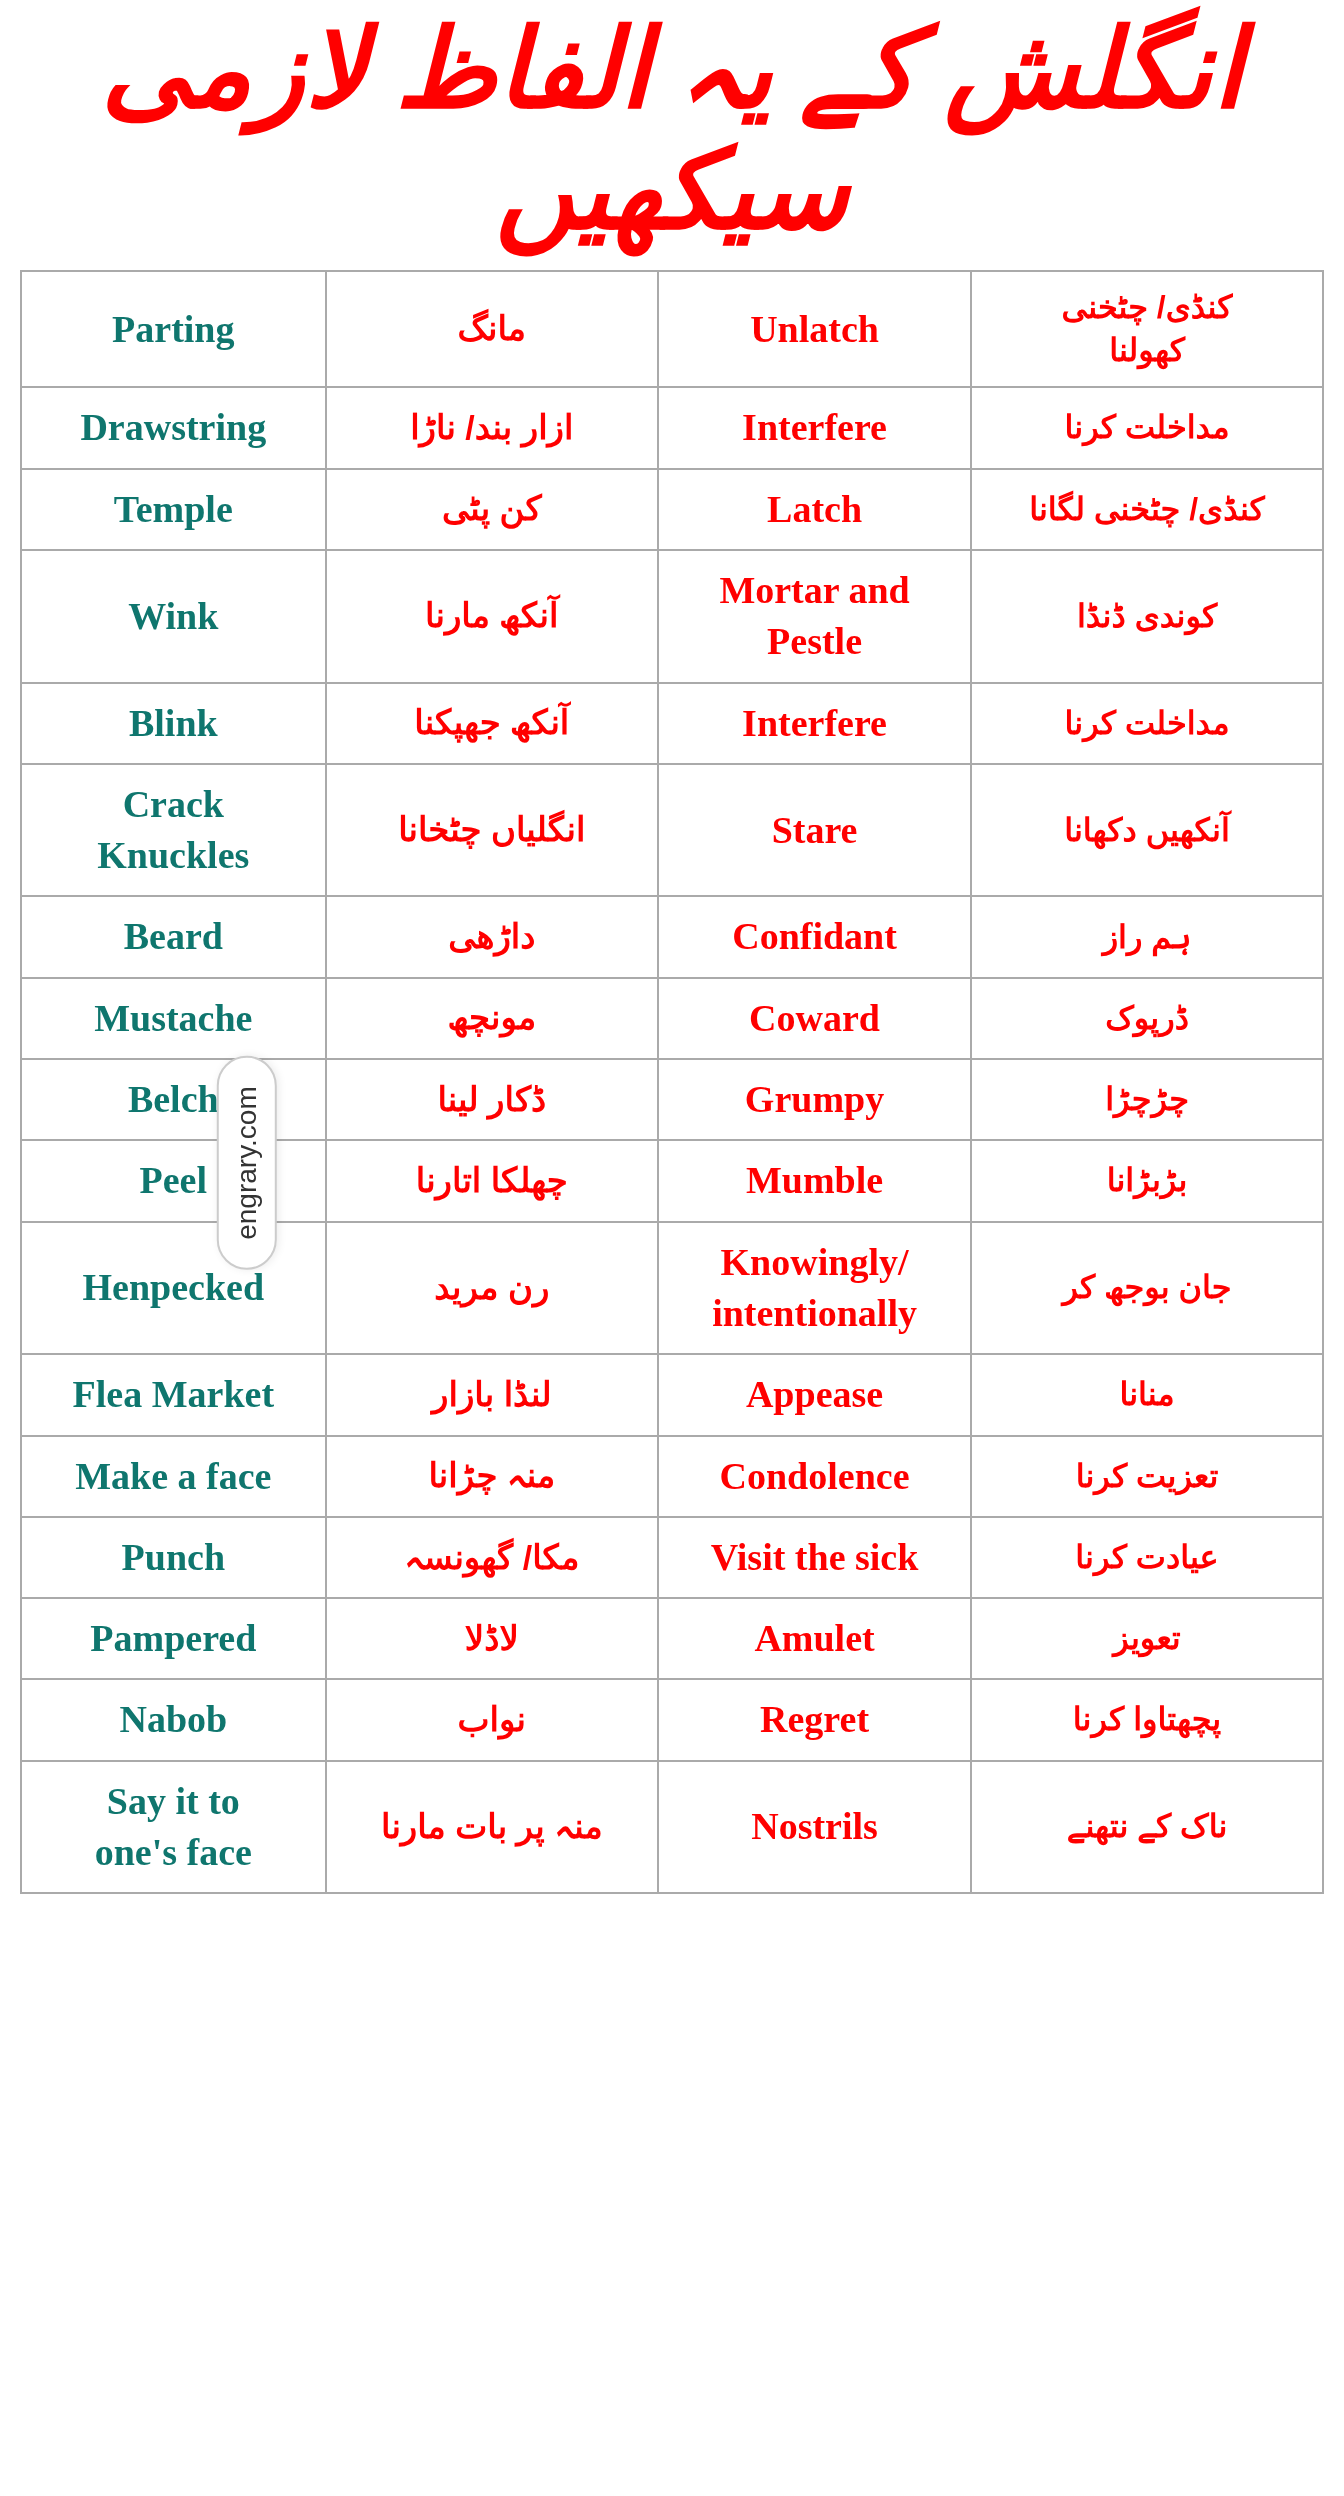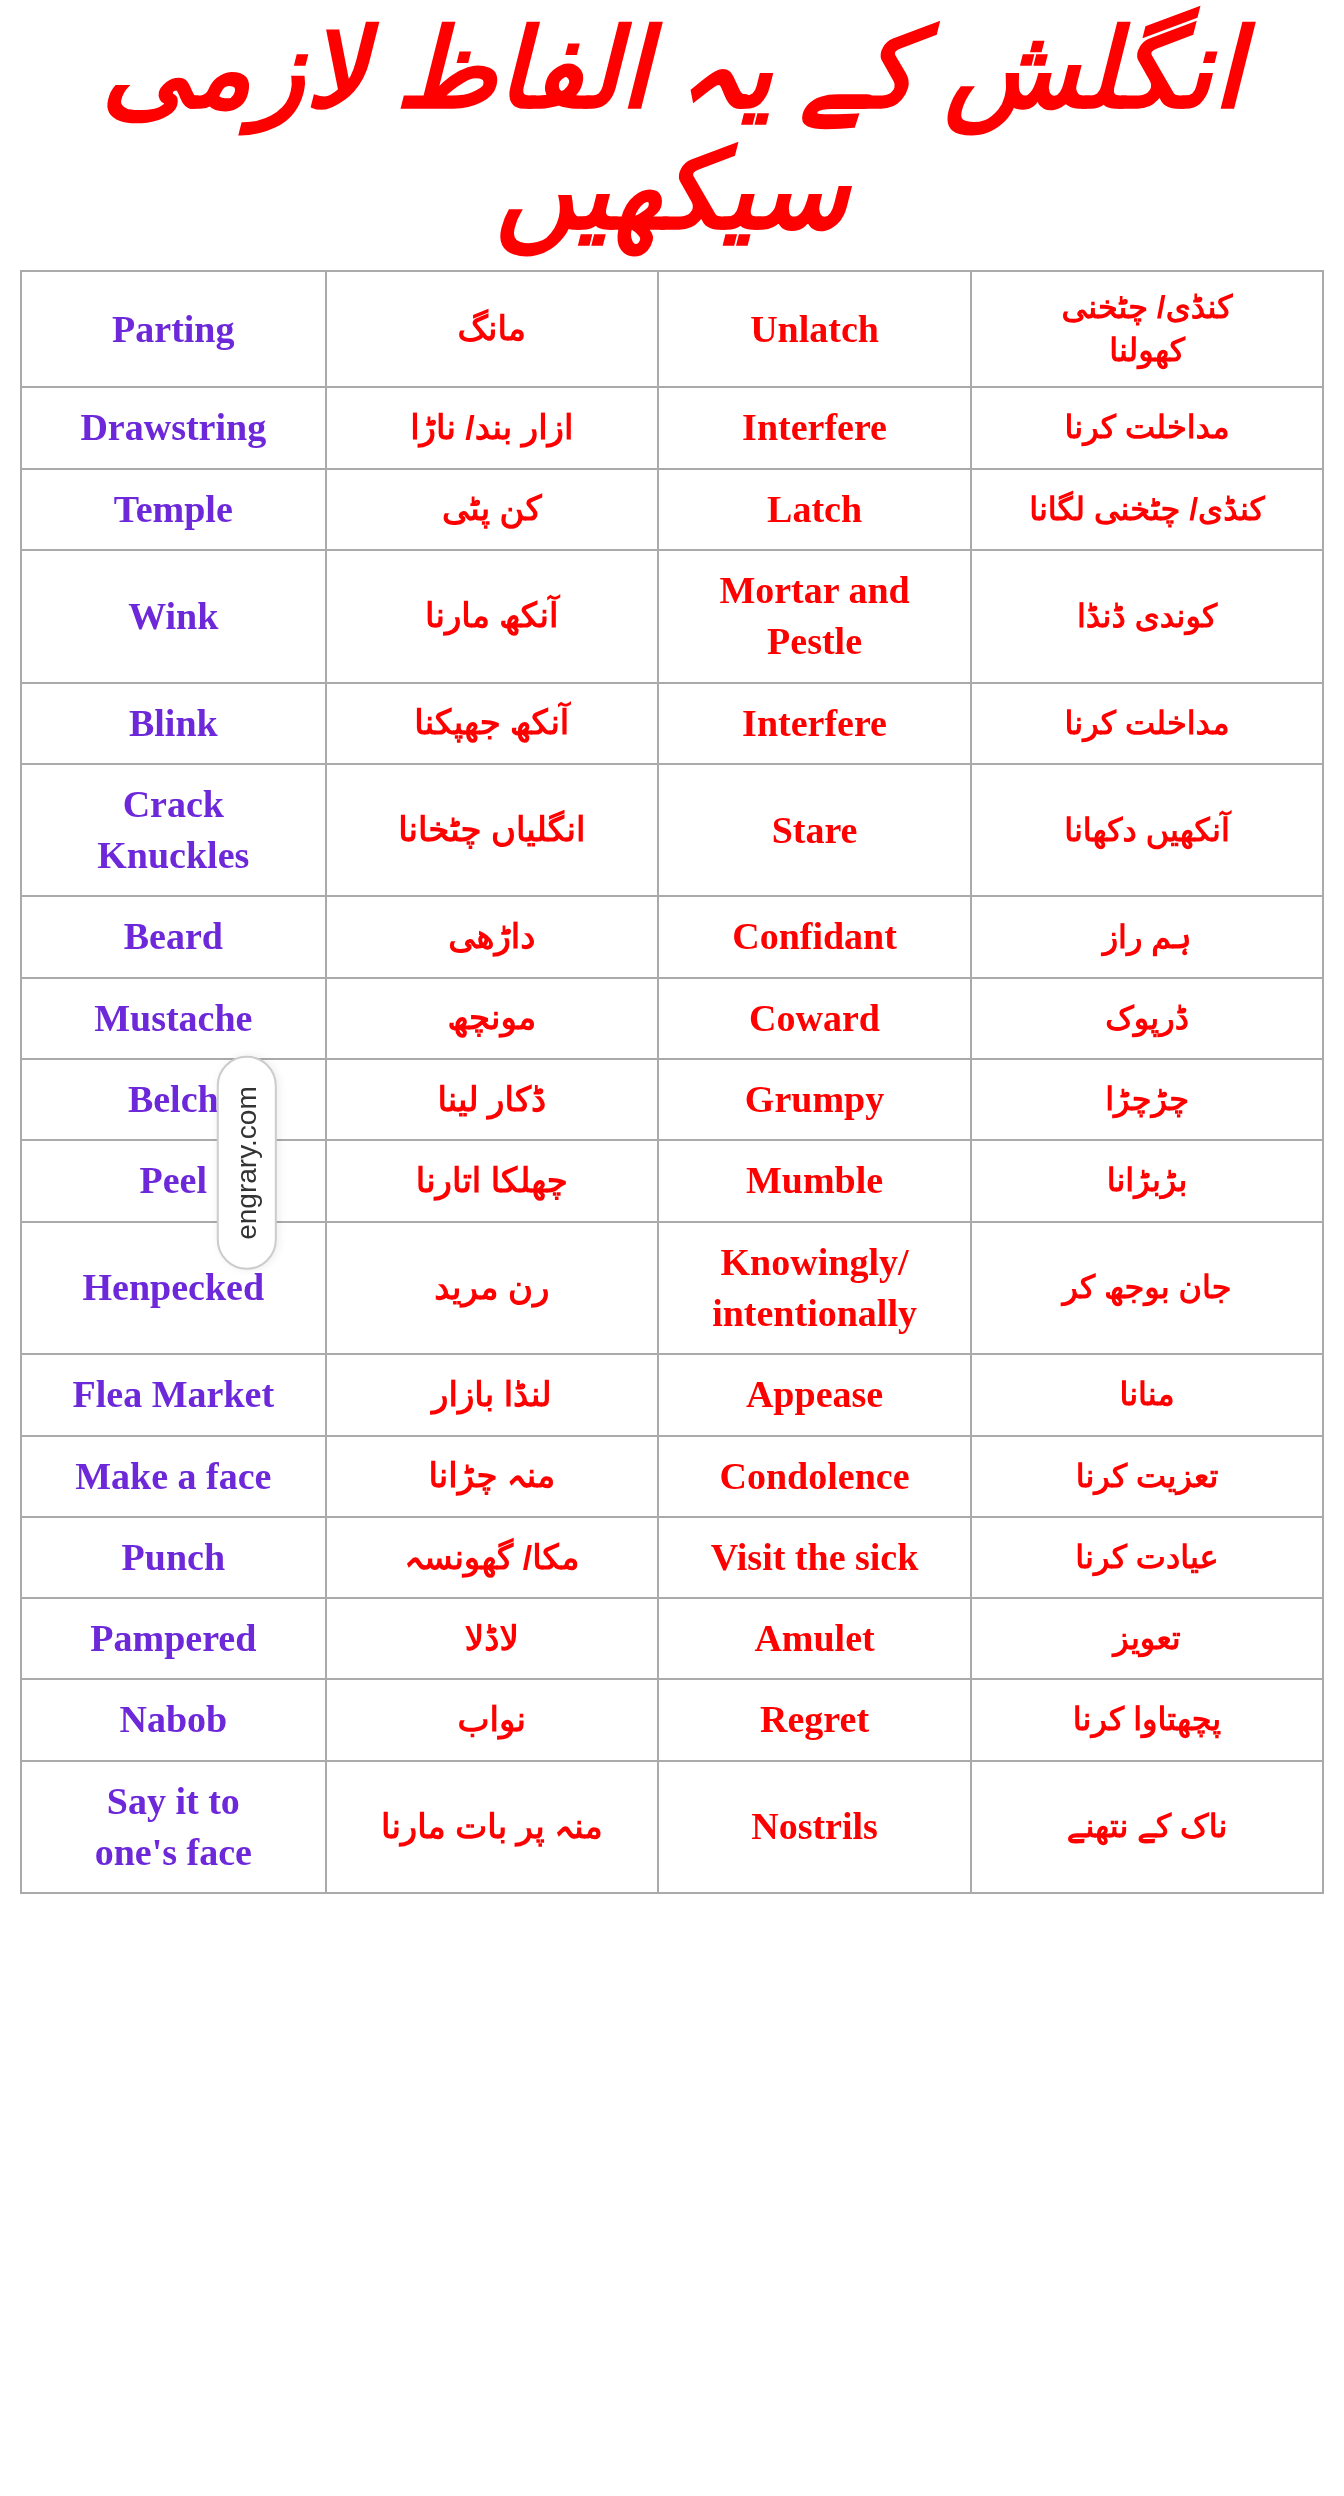--- a/index.html
+++ b/index.html
@@ -42,21 +42,21 @@
       color: red;
       font-size: 36px;
       font-weight: 700;
       line-height: 1.35;
       min-height: 90px;
     }
     td.english {
       font-family: 'Georgia', serif;
       font-size: 38px;
       font-weight: 700;
-      color: #6d28d9;
+      color: #0f766e;
     }
     td.urdu {
       font-family: 'Georgia', 'Arial', serif;
       font-size: 34px;
       direction: rtl;
       color: red;
     }
     td.english-right {
       font-family: 'Georgia', serif;
       font-size: 38px;

